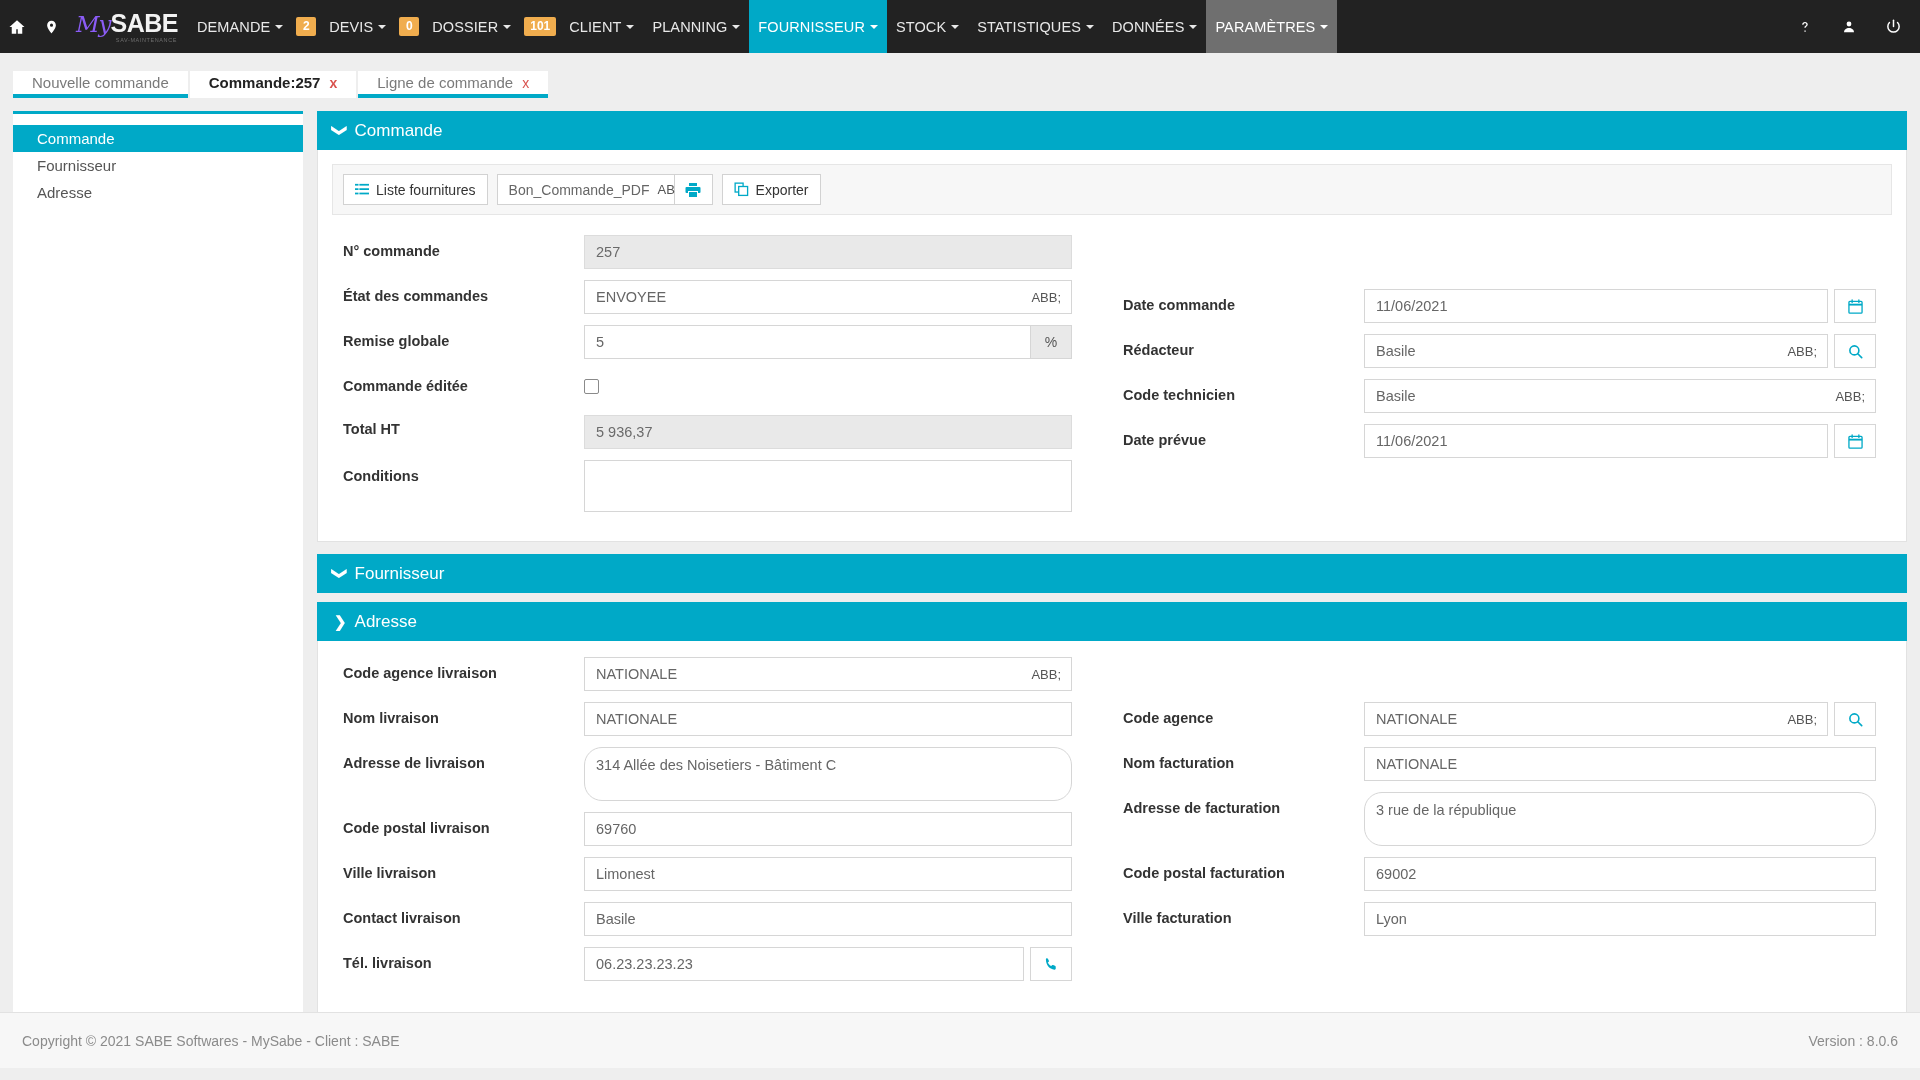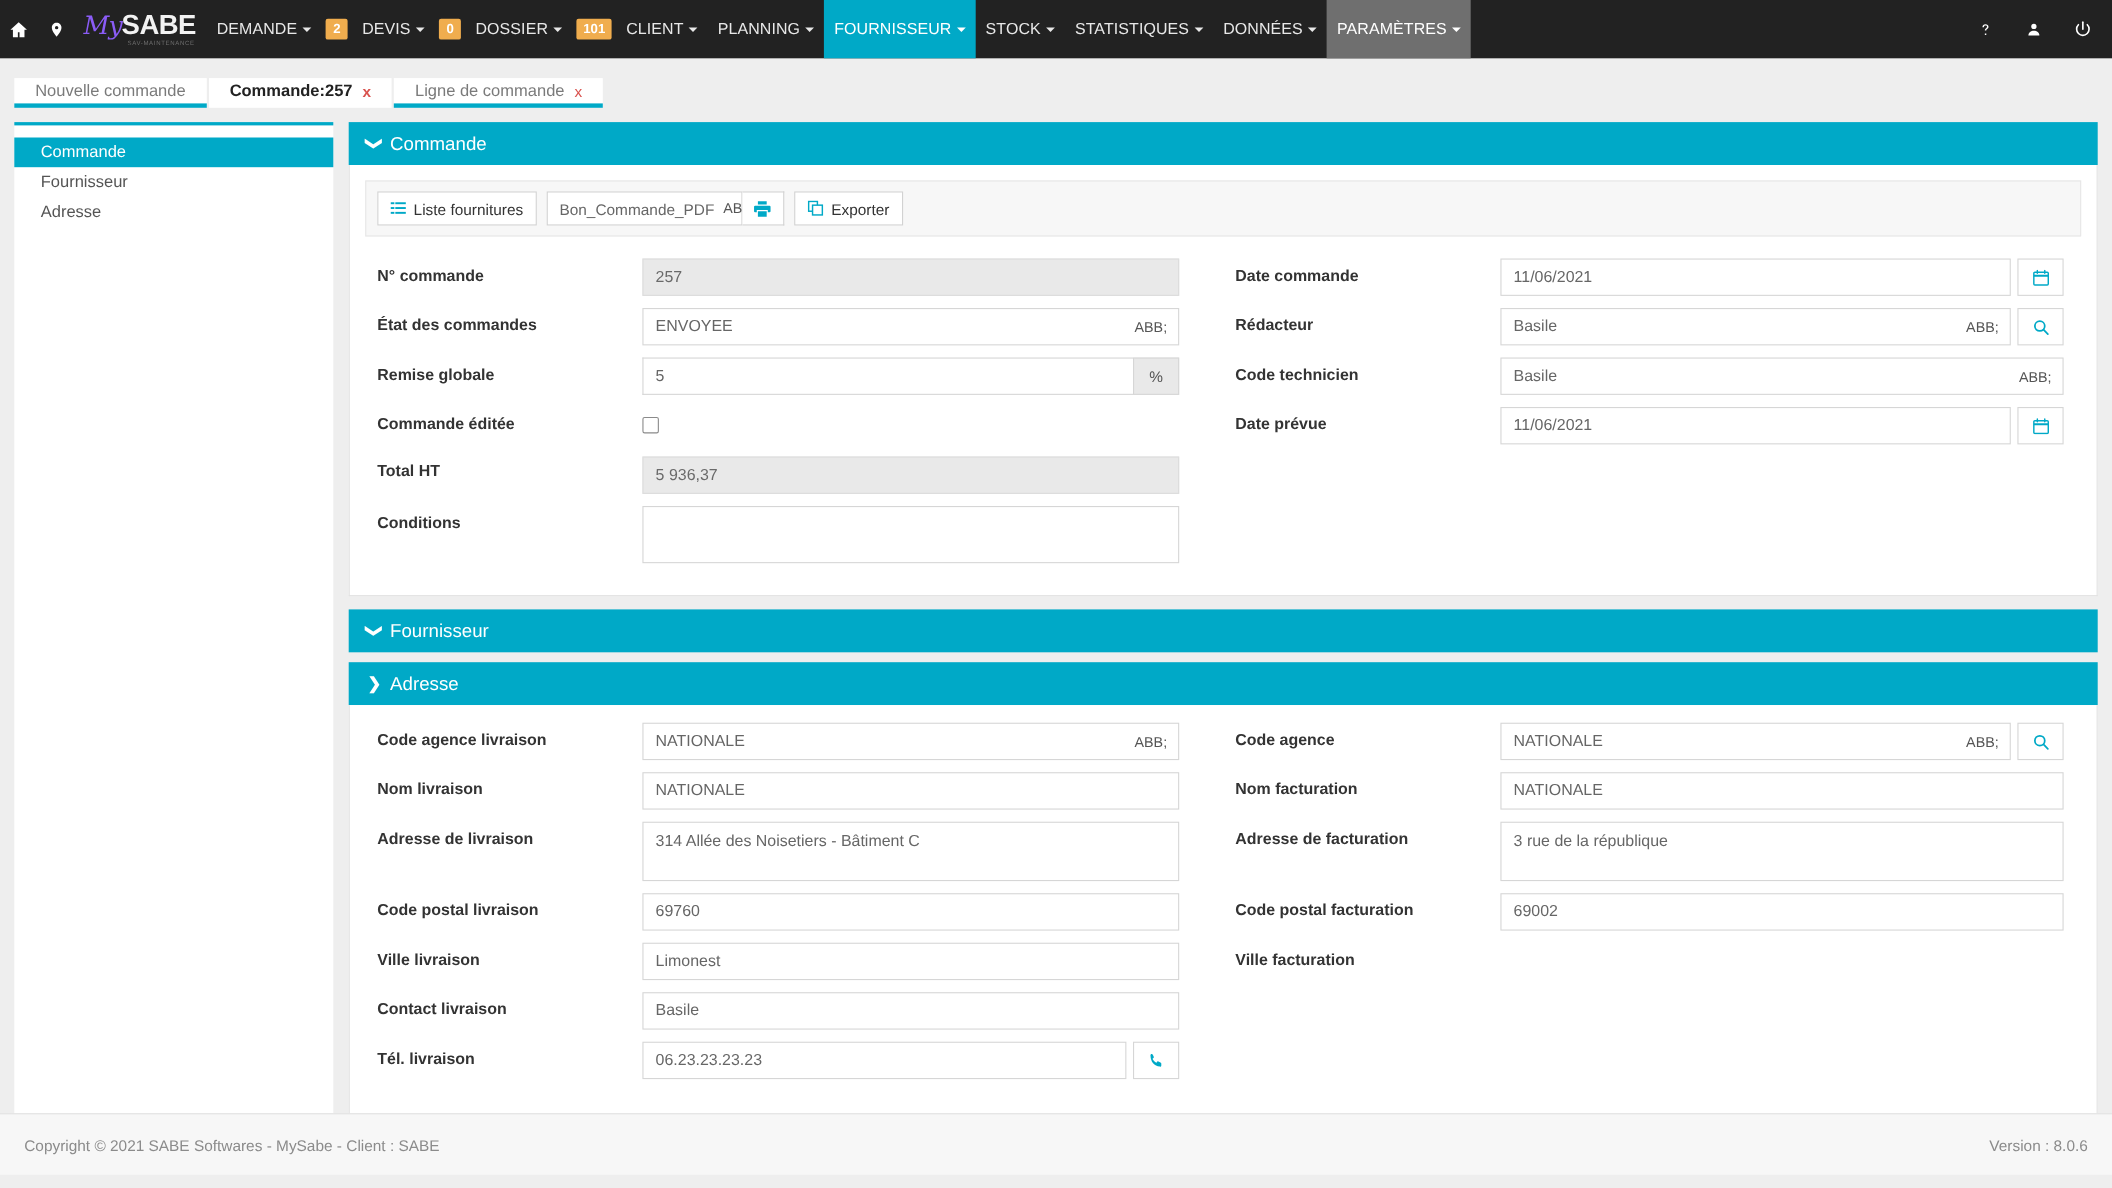--- a/index.html
+++ b/index.html
@@ -227,20 +227,21 @@
     height: 31px;
     display: flex; align-items: center; justify-content: center;
     color: #00a9c7;
     cursor: pointer;
   }
 
   
   .form-cols {
     display: flex;
     padding: 0 14px;
+    align-items: center;
   }
   .col { width: 50%; }
   .row {
     display: flex;
     align-items: flex-start;
     margin-bottom: 11px;
     min-height: 34px;
   }
   .lbl {
     width: 252px;
@@ -277,21 +278,21 @@
   .textarea {
     height: 52px;
     border: 1px solid #d6d6d6;
     background: #ffffff;
     padding: 8px 11px;
     font-size: 14.5px;
     color: #666666;
     width: 100%;
     line-height: 1.35;
   }
-  .textarea.tall { height: 54px; }
+  .textarea.tall { height: 54px; border-radius: 18px; }
   .checkbox {
     width: 15px; height: 15px;
     border: 1px solid #8a8a8a;
     background: #ffffff;
     margin-top: 9px;
     cursor: pointer;
     border-radius: 2px;
   }
   .with-addon { display: flex; width: 100%; }
   .with-addon .input { border-right: none; }
@@ -741,20 +742,23 @@
 
             <div class="row">
               <div class="lbl">Code postal facturation</div>
               <div class="fld">
                 <div class="input">69002</div>
               </div>
             </div>
 
             <div class="row">
               <div class="lbl">Ville facturation</div>
+              <div class="fld">
+                <div class="input">Lyon</div>
+              </div>
             </div>
 
           </div>
         </div>
       </div>
     </div>
 
   </div>
 </div>
 

